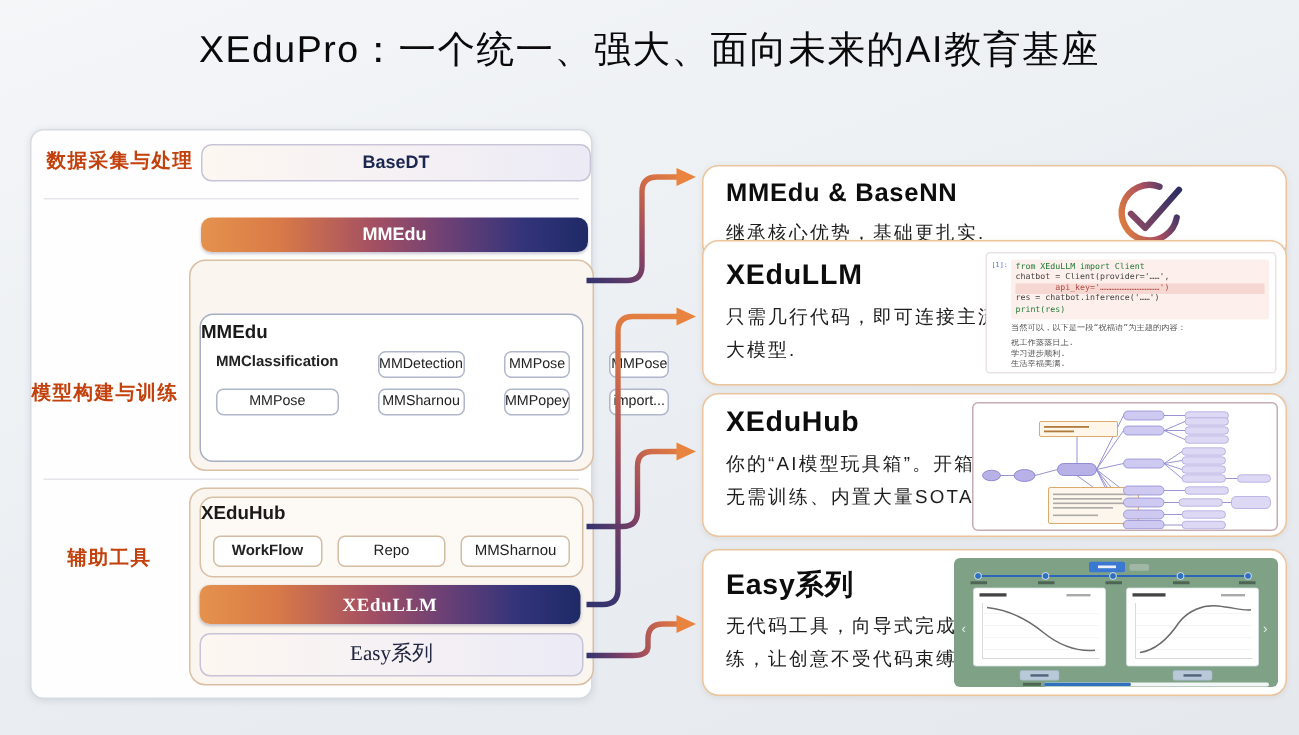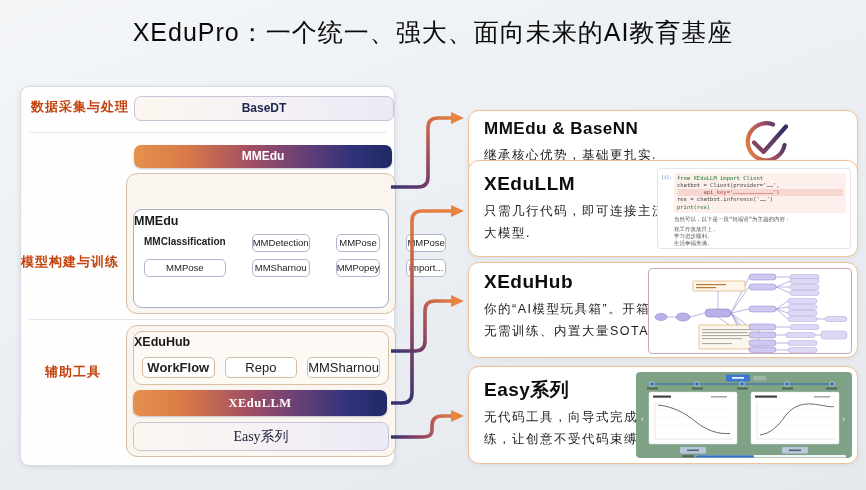--- a/index.html
+++ b/index.html
@@ -26,21 +26,21 @@
   .boxtitle{position:absolute;left:0;width:100%;font-weight:bold;font-size:12.5px;color:#1a1a1a;}
   .chipgrid{position:absolute;left:10px;right:10px;top:24px;display:grid;
             grid-template-columns:repeat(4,1fr);gap:7px 26px;}
   .chip{background:#fff;border:1px solid #b0b6cc;border-radius:5px;height:16px;line-height:16px;
         font-size:9.5px;text-align:center;color:#222;}
   .chip.plain{border:none;background:transparent;font-weight:bold;font-size:10px;}
   .hubbox{position:absolute;border:1px solid #d9bfa4;border-radius:9px;background:#fdf9f4;}
   .hubgrid{position:absolute;left:8px;right:8px;top:25px;display:grid;
            grid-template-columns:repeat(3,1fr);gap:0 10px;}
   .hubchip{background:#fff;border:1px solid #d4bca2;border-radius:5px;height:19px;line-height:19px;
-           font-size:13px;text-align:center;color:#222;}
+           font-size:10px;text-align:center;color:#222;}
   .hubchip.bold{font-weight:bold;}
   .serifbar{font-family:"Liberation Serif",serif;font-size:12.5px;letter-spacing:.5px;}
   .easybar{font-family:"Liberation Serif",serif;font-size:14px;font-weight:normal;color:#20253f;}
 
   
   .connectors{position:absolute;left:0;top:0;width:866px;height:490px;pointer-events:none;z-index:6;}
 
   
   .callout{position:absolute;left:468px;width:388px;background:#fff;border:1.6px solid #ecc49c;
            border-radius:11px;box-shadow:0 1px 4px rgba(120,90,50,.10);}

